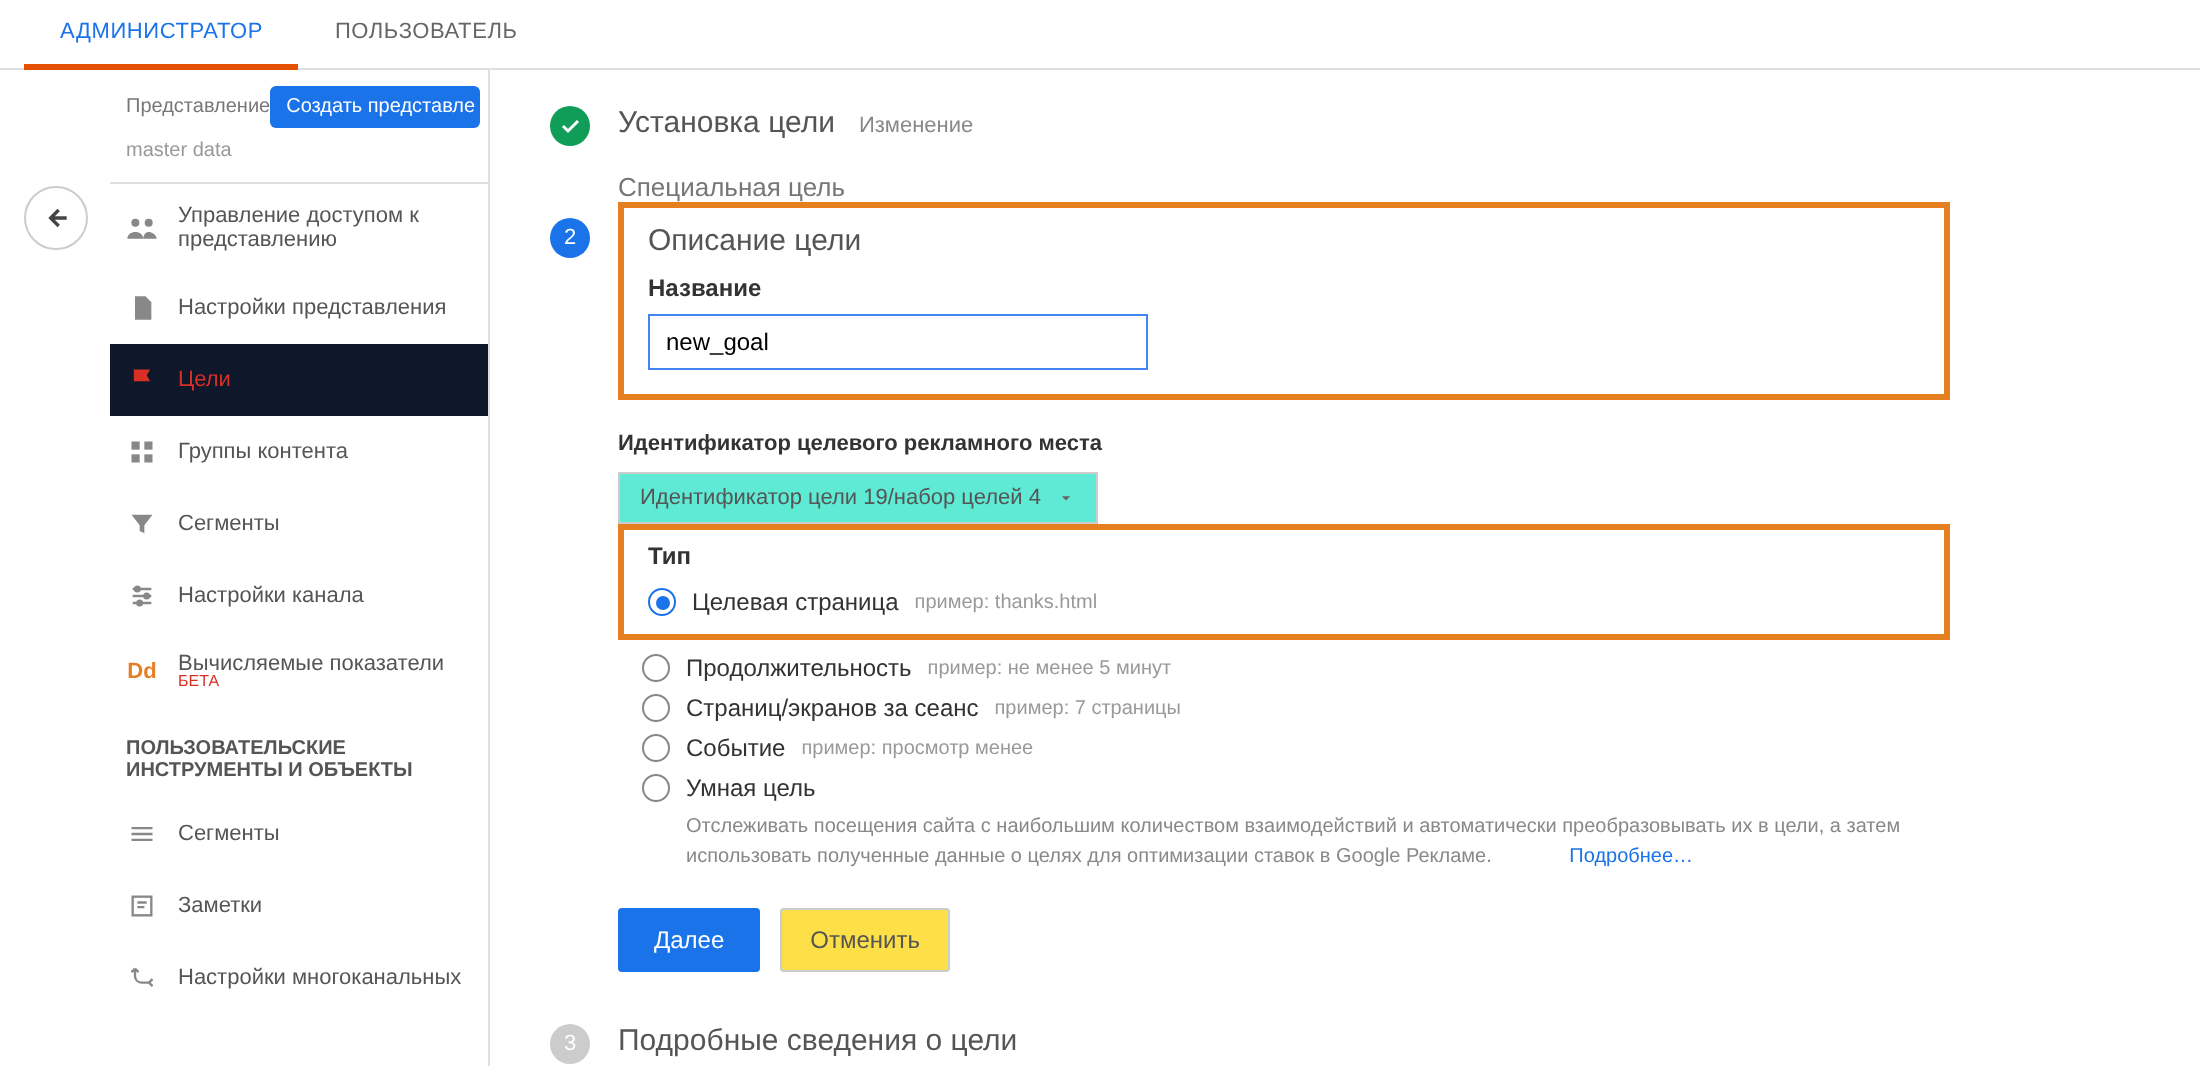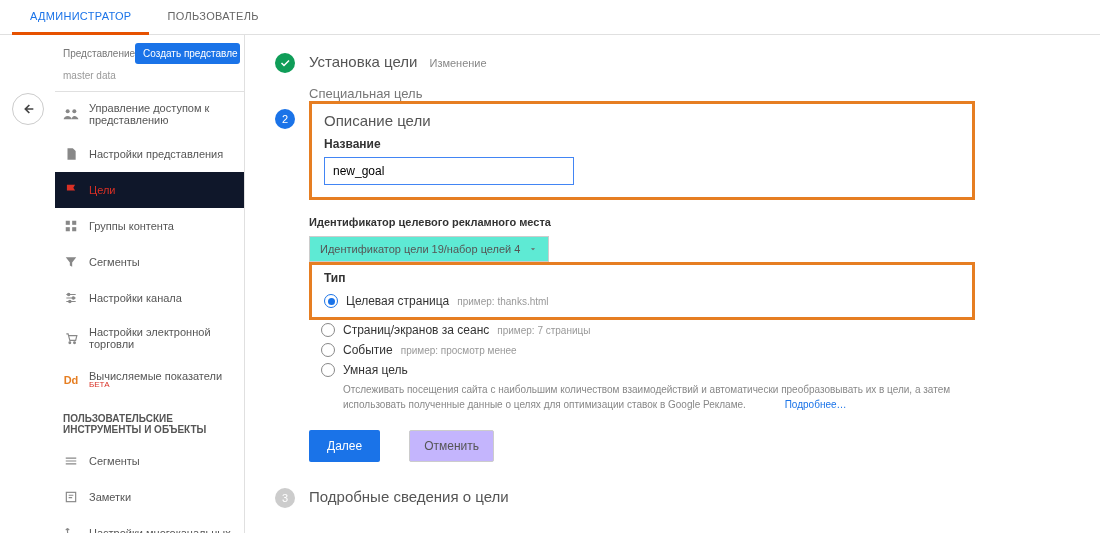--- a/index.html
+++ b/index.html
@@ -264,28 +264,27 @@
     .btn-primary {
       background: #1a73e8;
       color: #fff;
       padding: 8px 18px;
       font-size: 12px;
       border: none;
       cursor: pointer;
       border-radius: 2px;
     }
     .btn-secondary {
-      background: #c4b5fd;
+      background: #fde047;
       color: #555;
       padding: 8px 14px;
       font-size: 12px;
       border: 1px solid #ccc;
       cursor: pointer;
       border-radius: 2px;
-      margin-left: 19px;
     }
   </style>
 </head>
 <body>
 
 <div class="top-tabs">
   <div class="top-tab active">АДМИНИСТРАТОР</div>
   <div class="top-tab">ПОЛЬЗОВАТЕЛЬ</div>
 </div>
 
@@ -353,30 +352,20 @@
     <div class="nav-item">
       <span class="nav-icon">
           <svg width="14" height="14" viewBox="0 0 24 24" fill="none" stroke="#888" stroke-width="2">
             <path d="M4 6h16M4 12h16M4 18h16"></path>
             <circle cx="8" cy="6" r="2" fill="#888"></circle>
             <circle cx="16" cy="12" r="2" fill="#888"></circle>
             <circle cx="10" cy="18" r="2" fill="#888"></circle>
           </svg>
         </span>
       <span>Настройки канала</span>
-    </div>
-    <div class="nav-item">
-      <span class="nav-icon">
-          <svg width="14" height="14" viewBox="0 0 24 24" fill="none" stroke="#888" stroke-width="2">
-            <path d="M4 5h3l3 11h10l2-8H8"></path>
-            <circle cx="10" cy="20" r="1.5" fill="#888"></circle>
-            <circle cx="18" cy="20" r="1.5" fill="#888"></circle>
-          </svg>
-        </span>
-      <span>Настройки электронной торговли</span>
     </div>
     <div class="nav-item">
       <span class="nav-icon" style="color:#e67e22;font-weight:700;font-size:11px">Dd</span>
       <span>
         <span>Вычисляемые показатели</span>
         <span class="nav-badge">БЕТА</span>
       </span>
     </div>
 
     <div class="section-header">ПОЛЬЗОВАТЕЛЬСКИЕ ИНСТРУМЕНТЫ И ОБЪЕКТЫ</div>
@@ -446,20 +435,25 @@
 
         <div class="highlight-box-2">
           <div class="field-label" style="margin-top:0">Тип</div>
           <div class="radio-row">
             <span class="radio checked"></span>
             <span class="radio-label">Целевая страница</span>
             <span class="radio-hint">пример: thanks.html</span>
           </div>
         </div>
 
+        <div class="radio-row" style="padding-left:12px;margin-top:4px">
+          <span class="radio"></span>
+          <span class="radio-label">Продолжительность</span>
+          <span class="radio-hint">пример: не менее 5 минут</span>
+        </div>
         <div class="radio-row" style="padding-left:12px">
           <span class="radio"></span>
           <span class="radio-label">Страниц/экранов за сеанс</span>
           <span class="radio-hint">пример: 7 страницы</span>
         </div>
         <div class="radio-row" style="padding-left:12px">
           <span class="radio"></span>
           <span class="radio-label">Событие</span>
           <span class="radio-hint">пример: просмотр менее</span>
         </div>

